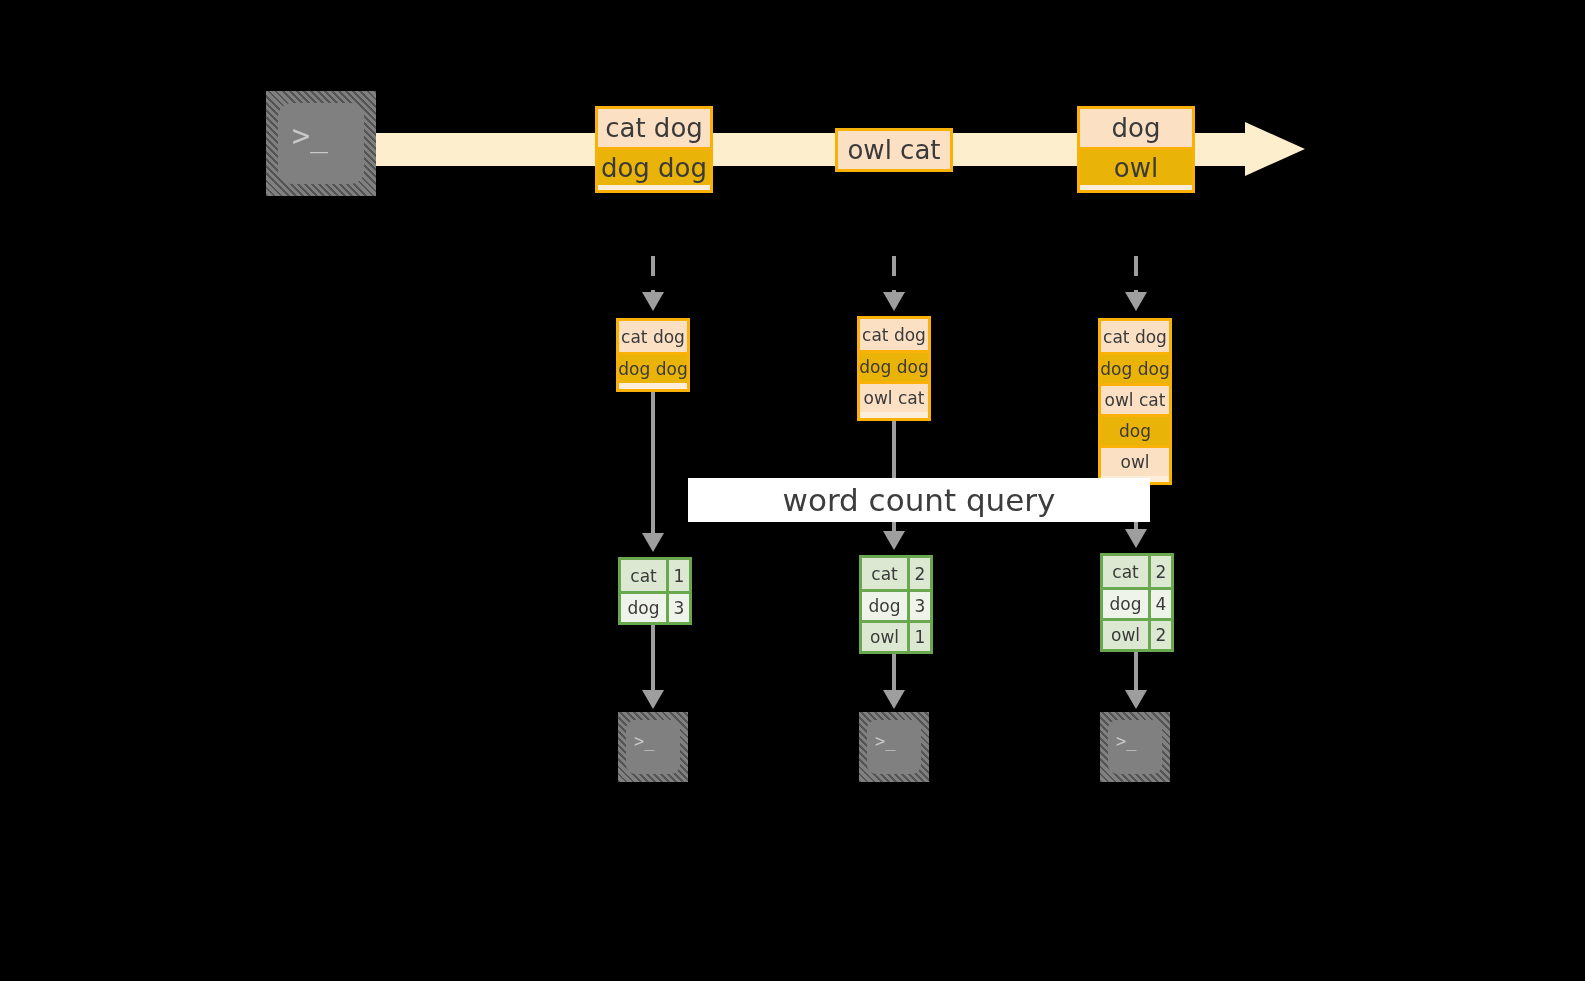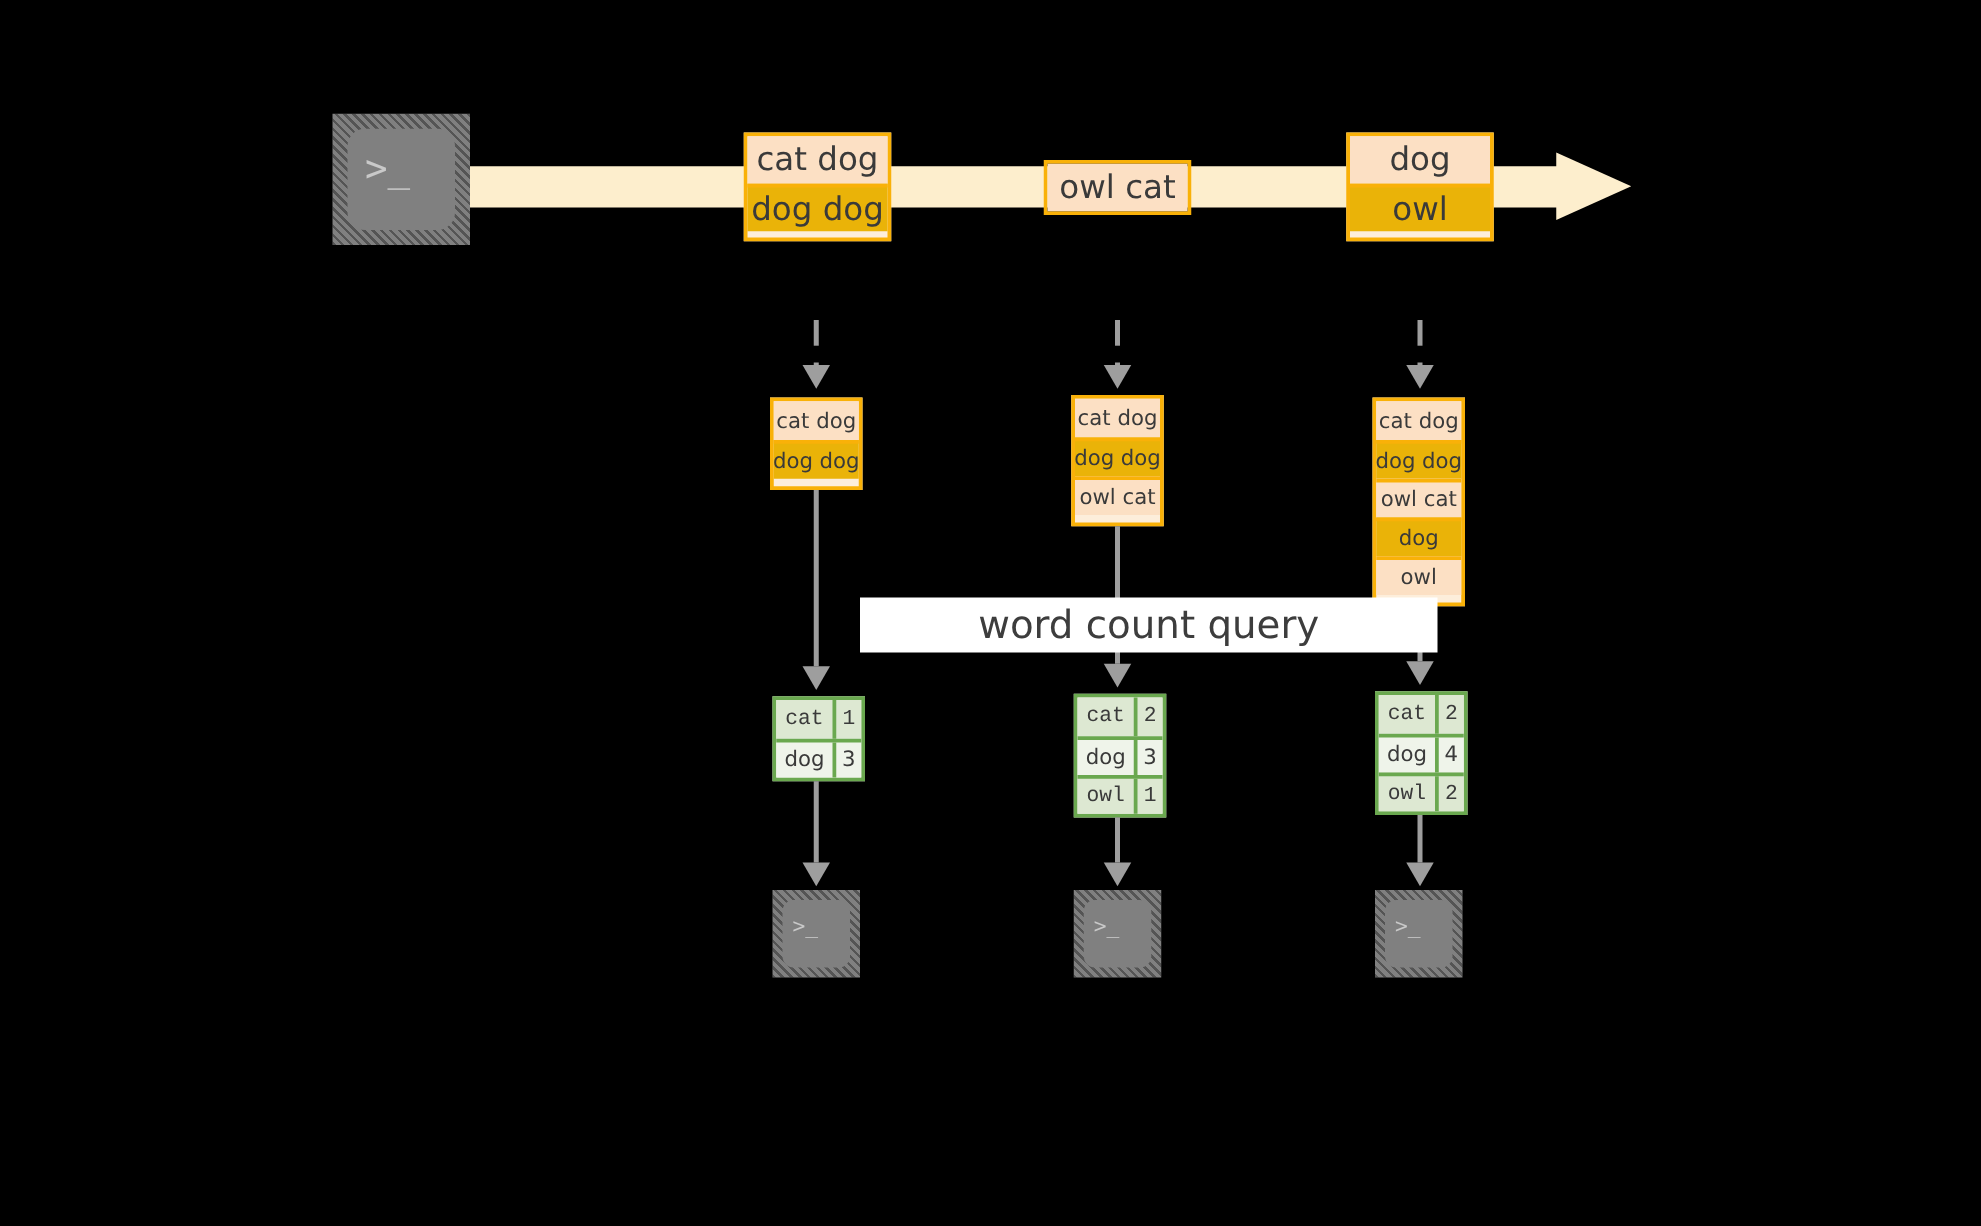--- a/index.html
+++ b/index.html
@@ -93,21 +93,21 @@
     box-sizing: border-box;
     border: 3px solid #6aa84f;
     background: #eff3ea;
   }
   .cnt-row {
     display: flex;
     box-sizing: border-box;
     height: 31px;
   }
   .cnt-row + .cnt-row { border-top: 3px solid #6aa84f; }
-  .cnt-row.odd  { background: #dde8d2; font-family: Liberation Mono, monospace; }
+  .cnt-row.odd  { background: #dde8d2; }
   .cnt-row.even { background: #eff4ea; }
   .cnt-word, .cnt-num {
     display: flex;
     align-items: center;
     justify-content: center;
     box-sizing: border-box;
     font-size: 17px;
     color: #3a3a3a;
     white-space: nowrap;
   }

